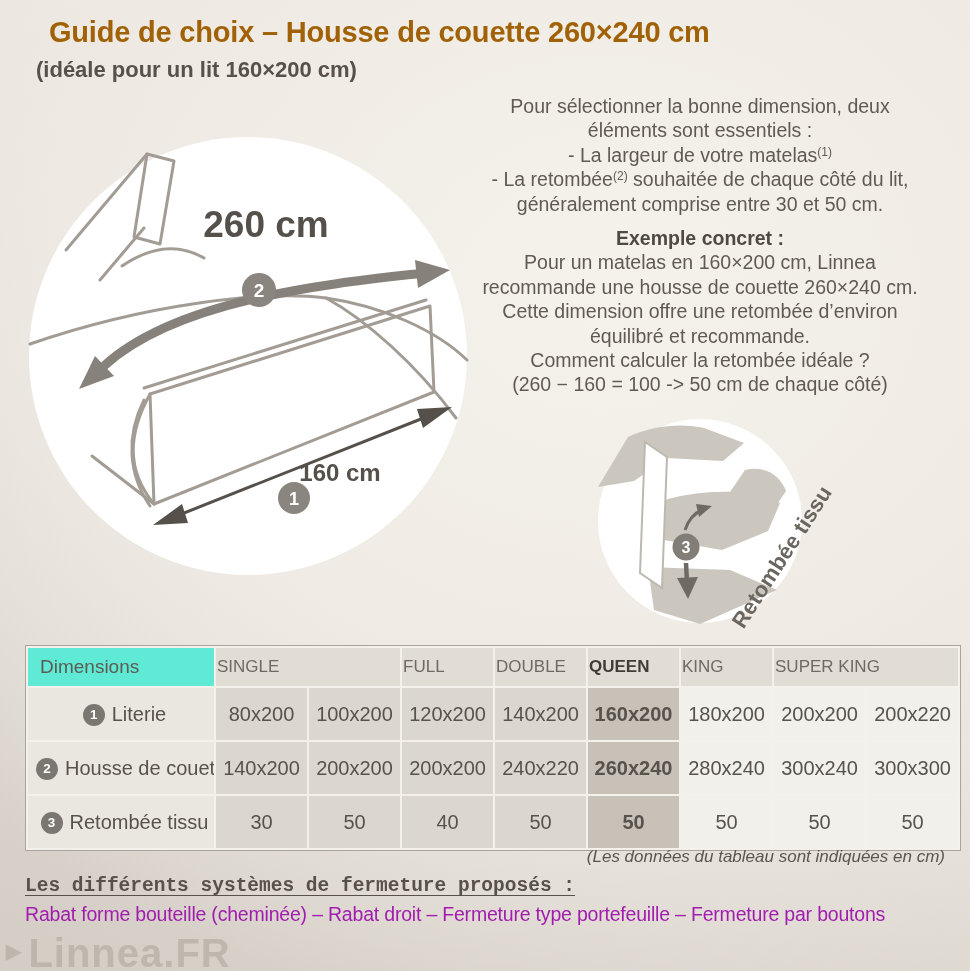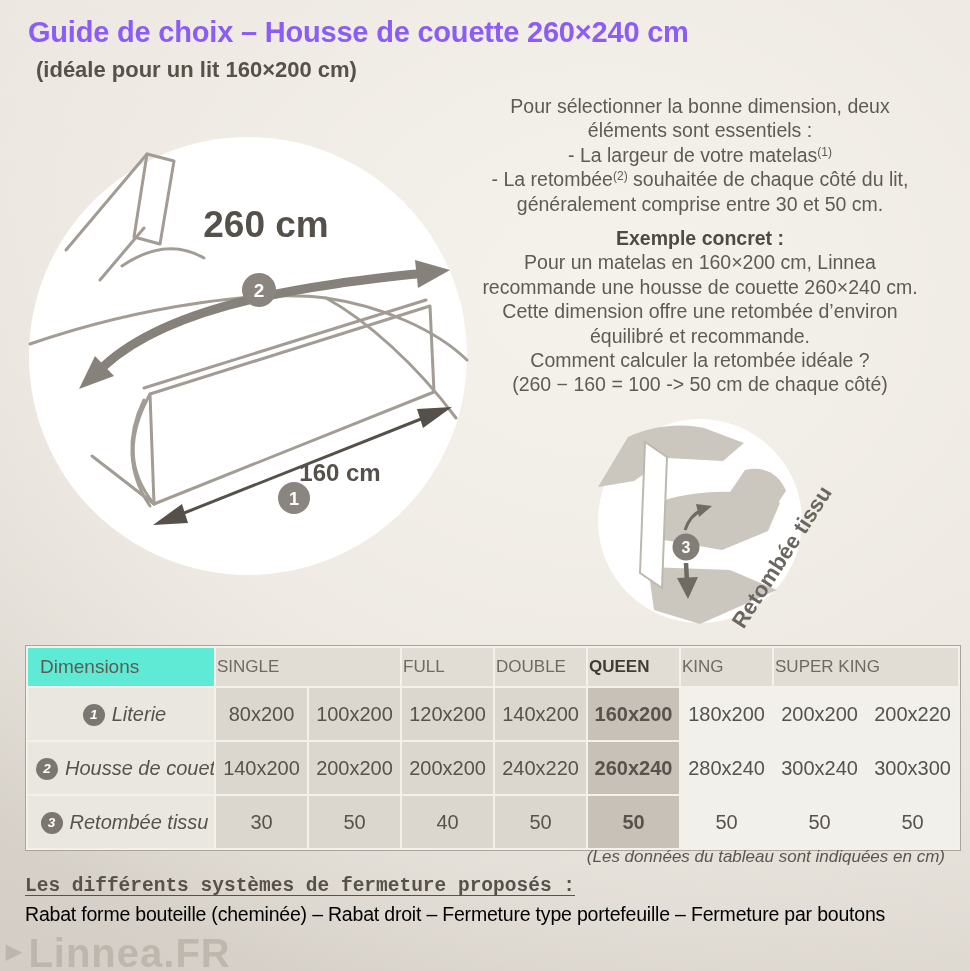--- a/index.html
+++ b/index.html
@@ -5,50 +5,50 @@
   html,body{margin:0;padding:0;}
   body{
     width:970px;height:971px;overflow:hidden;position:relative;
     font-family:"Liberation Sans", sans-serif;
     background:
       radial-gradient(90% 75% at 62% 30%, #f5f2ec 0%, #efebe4 55%, rgba(239,235,228,0) 100%),
       linear-gradient(205deg, #f1eee7 0%, #e7e2db 45%, #d3cdc5 100%);
     color:#59534c;
   }
   .abs{position:absolute;}
-  .title{left:28px;top:16px;font-size:29px;font-weight:700;color:#8b5cf6;letter-spacing:-0.2px;}
+  .title{left:49px;top:16px;font-size:29px;font-weight:700;color:#a16207;letter-spacing:-0.2px;}
   .subtitle{left:36px;top:57px;font-size:22px;font-weight:700;color:#57514a;}
   .textblock{left:466px;width:468px;font-size:19.5px;line-height:24.4px;color:#5f5a53;text-align:center;}
   .intro{top:94px;}
   .example{top:226px;}
   .example .hd{font-weight:700;color:#4e4942;}
   sup.fn{font-size:12px;vertical-align:6px;line-height:0;}
   .bigdiag{left:26px;top:134px;}
   .smalldiag{left:572px;top:403px;}
 
   
   table.dims{
     position:absolute;left:25px;top:645px;width:912px;
     border-collapse:separate;border-spacing:2px;table-layout:fixed;
     background:#f4f1eb;border:1px solid #aaa49c;
   }
   table.dims th{height:36px;font-size:17px;font-weight:400;color:#6f6962;background:#e1dcd4;text-align:left;overflow:hidden;white-space:nowrap;}
   table.dims th.lab{background:#5eead4;text-align:left;padding-left:12px;font-size:19px;color:#5f5a53;}
   table.dims th.hq{font-weight:700;color:#413c36;}
   table.dims td{height:50px;font-size:20px;color:#57524c;text-align:center;overflow:hidden;white-space:nowrap;}
-  td.clabel{background:#eae7e0;text-align:left;padding-left:8px;font-size:19px;color:#57524c;font-style:italic;}
+  td.clabel{background:#eae7e0;text-align:left;padding-left:8px;font-size:19px;color:#57524c;}
   td.cl{background:#dcd7ce;}
   td.cq{background:#c7c1b8;color:#ffffff;font-weight:600;}
   td.cr{background:#f2f0eb;}
   .numdot{display:inline-block;width:22px;height:22px;border-radius:50%;background:#7b766f;
     color:#fff;font-size:13.5px;font-weight:700;line-height:22px;text-align:center;margin-right:7px;vertical-align:2px;}
   .tnote{right:25px;top:847px;font-size:17px;font-style:italic;color:#5a554e;}
   .closheading{left:25px;top:875px;font-size:19.5px;font-weight:600;color:#57514a;
     text-decoration:underline;text-underline-offset:4px;font-family:Liberation Mono, monospace;}
-  .closlist{left:25px;top:903px;font-size:19.5px;color:#000000;letter-spacing:-0.2px;white-space:nowrap;}
+  .closlist{left:25px;top:903px;font-size:19.5px;color:#a21caf;letter-spacing:-0.2px;white-space:nowrap;}
   .watermark{left:6px;top:931px;font-size:40px;font-weight:700;color:#aba499;opacity:.55;letter-spacing:1px;white-space:nowrap;}
   .watermark .tri{font-size:20px;vertical-align:9px;margin-right:6px;}
 </style>
 </head>
 <body>
 
 <div class="abs title">Guide de choix – Housse de couette 260×240 cm</div>
 <div class="abs subtitle">(idéale pour un lit 160×200 cm)</div>
 
 <svg class="abs bigdiag" width="444" height="444" viewBox="0 0 444 444">

